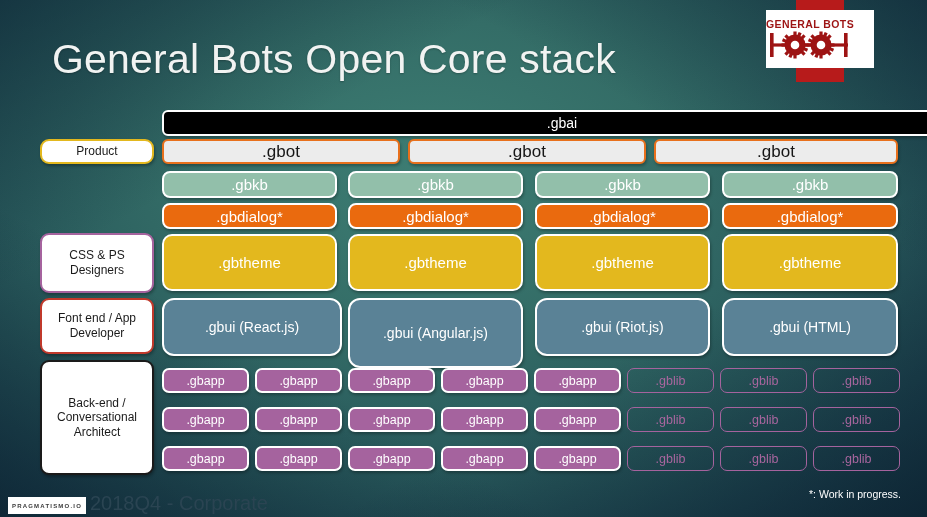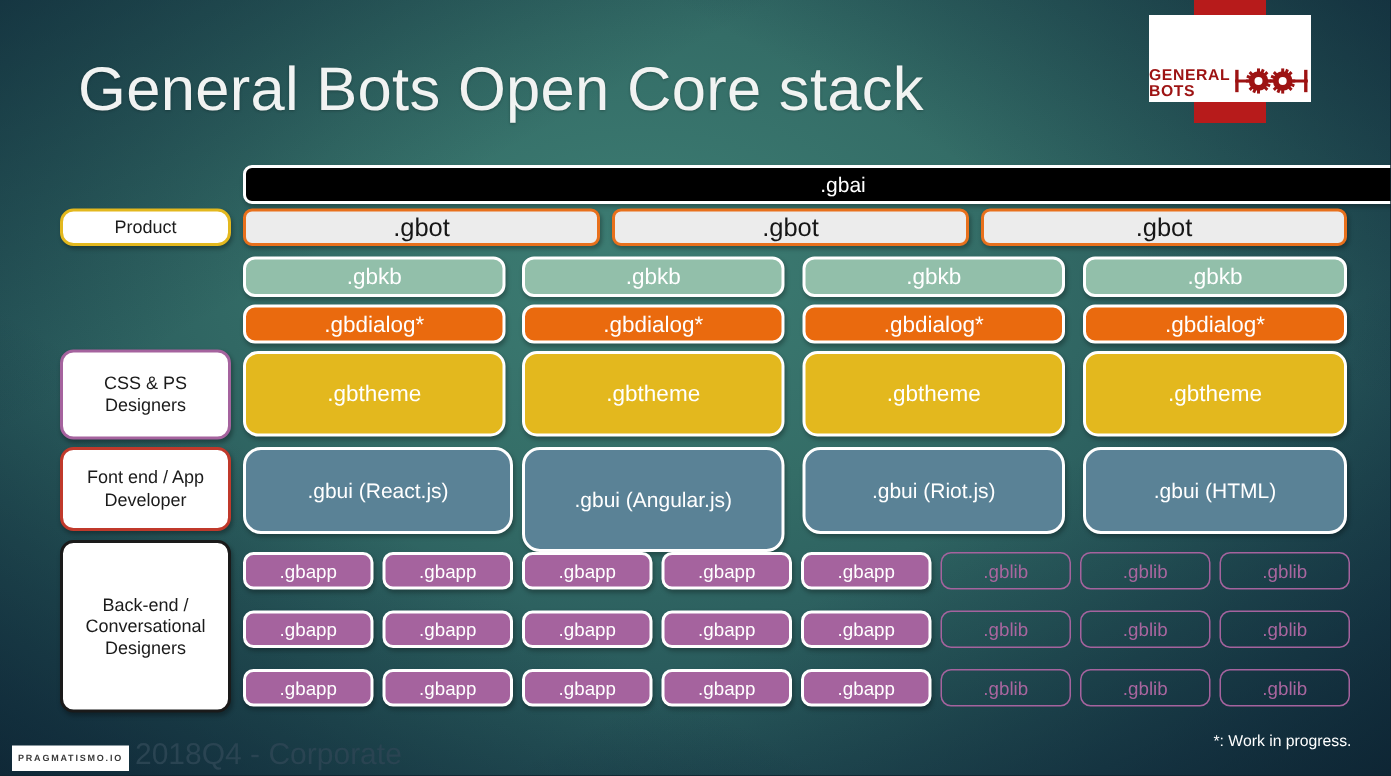--- a/index.html
+++ b/index.html
@@ -67,22 +67,22 @@
     background: #b71b1b;
   }
   #logo-box {
     position: absolute;
     left: 0;
     top: 10px;
     width: 108px;
     height: 58px;
     background: #ffffff;
     display: flex;
-    flex-direction: row;
-    align-items: flex-end;
+    flex-direction: column;
+    align-items: flex-start;
     justify-content: center;
   }
   #logo-text {
     font-size: 10.5px;
     font-weight: bold;
     color: #9d1313;
     letter-spacing: .4px;
     line-height: 1;
     margin-bottom: 2px;
   }
@@ -215,21 +215,21 @@
 
   <div class="row-label" style="left:40px; top:139px;  width:114px; height:25px;  border:2px solid #e3b81e;">
       <span>Product</span>
     </div>
   <div class="row-label" style="left:40px; top:233px; width:114px; height:60px;  border:2px solid #a5639e; white-space:pre-line;"><span>CSS &amp; PS
 Designers</span></div>
   <div class="row-label" style="left:40px; top:298px; width:114px; height:56px; border:2px solid #c0392b; white-space:pre-line;align-items:center;"><span>Font end / App
 Developer</span></div>
   <div class="row-label" style="left:40px; top:360px; width:114px; height:115px; border:2px solid #1a1a1a; white-space:pre-line;"><span>Back-end  /
 Conversational
-Designers</span></div>
+Architect</span></div>
 
   <div class="cell c-gbai" style="left:162px; top:110px; width:800px; height:26px;align-items:center;">
       <span>.gbai</span>
     </div>
 
   <div class="cell c-gbot" style="left:162px; top:139px; width:238px; height:25px;">
       <span>.gbot</span>
     </div>
   <div class="cell c-gbot" style="left:408px; top:139px; width:238px; height:25px;">
       <span>.gbot</span>

